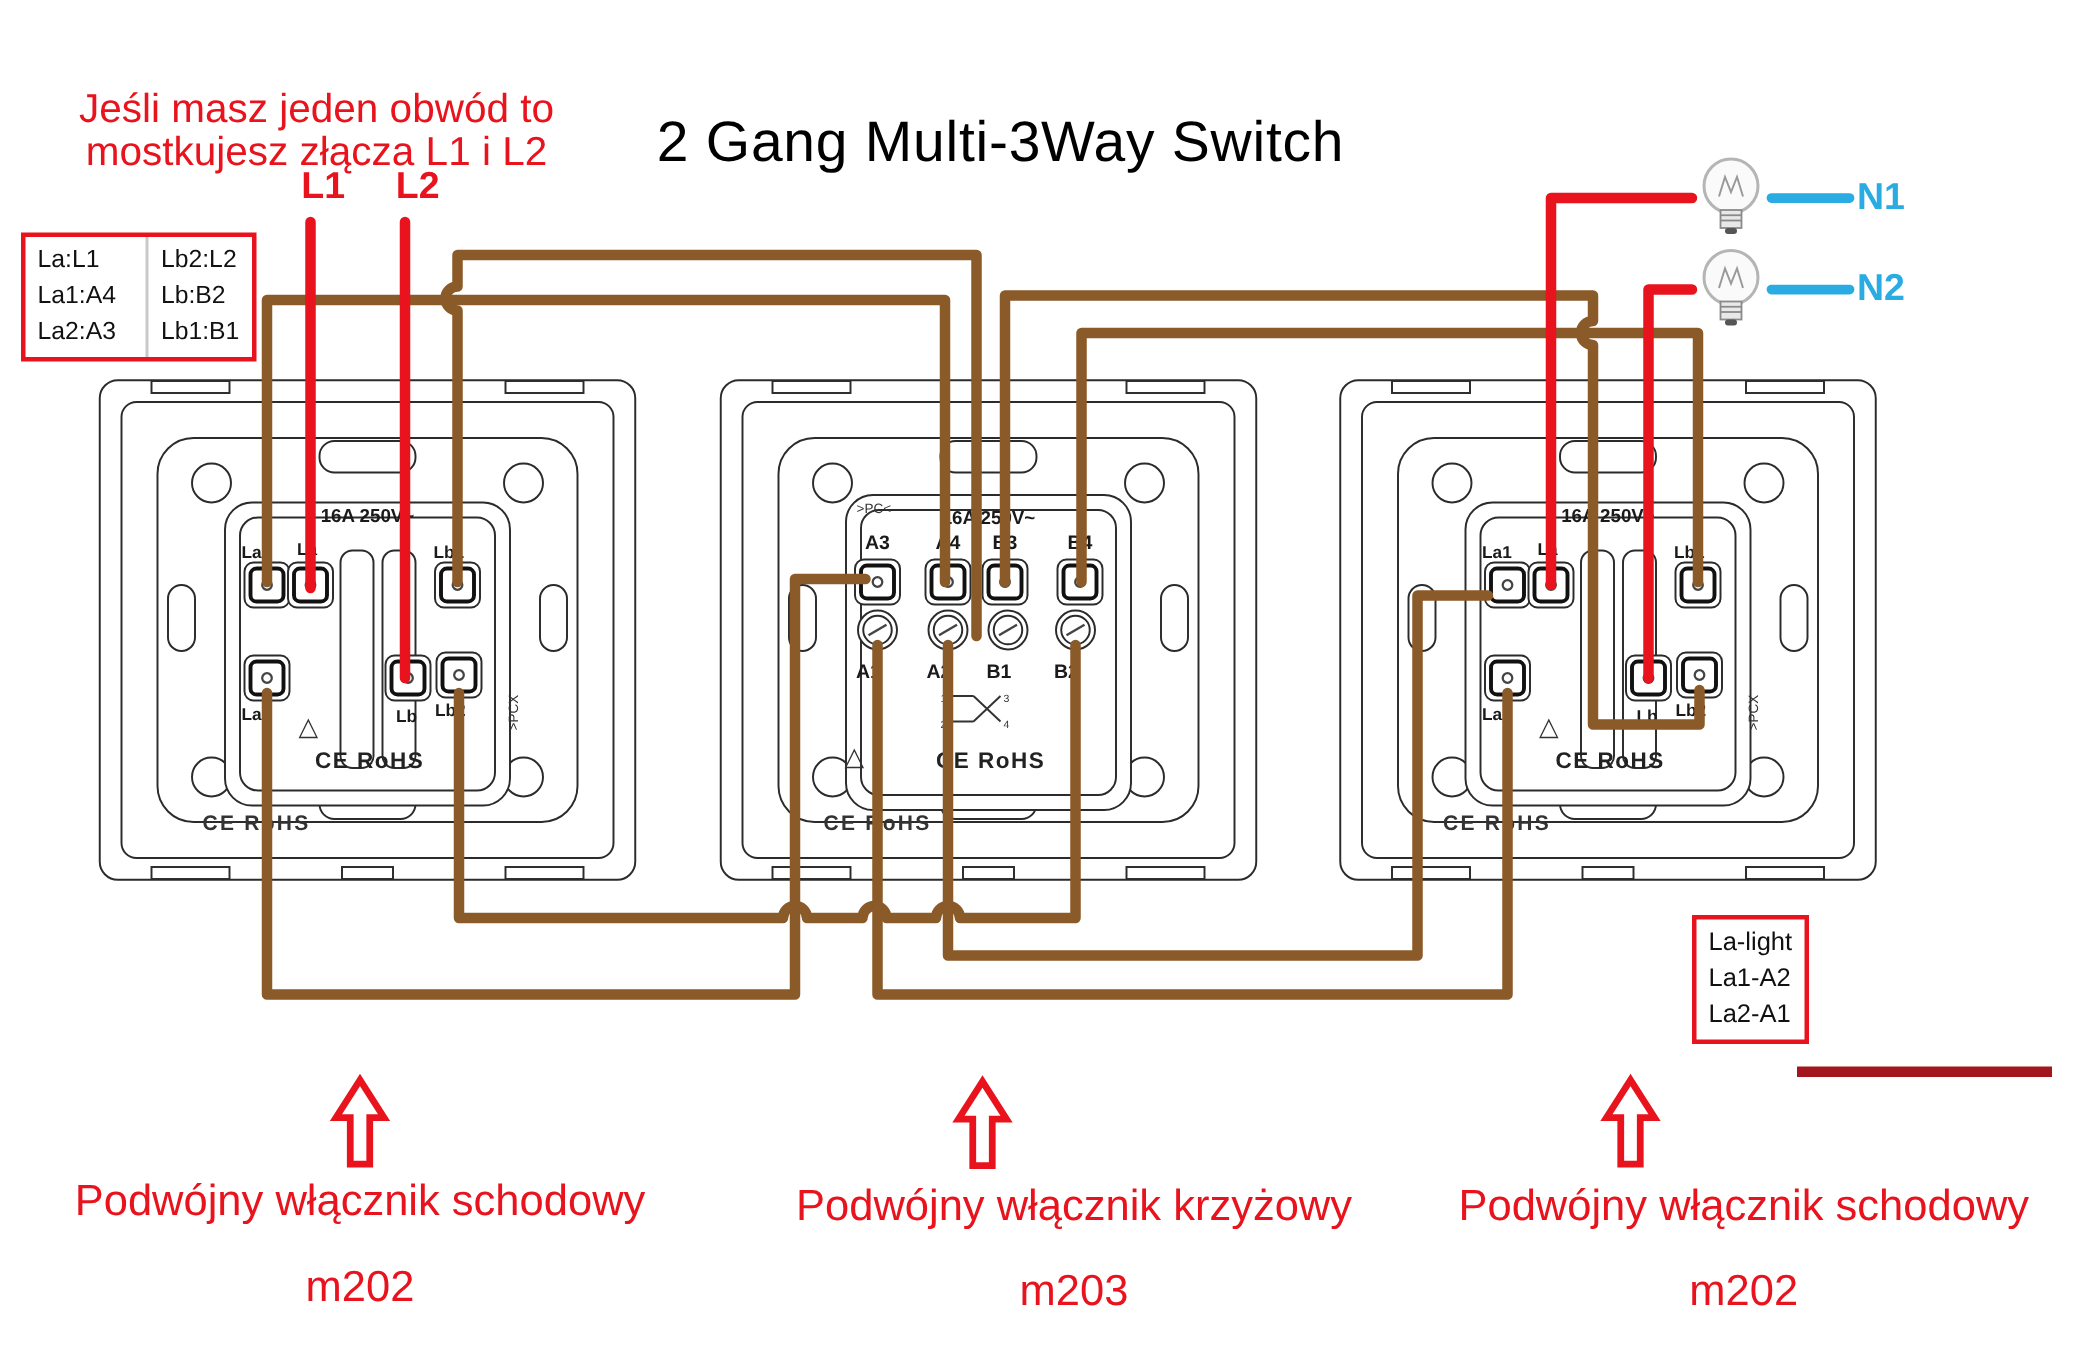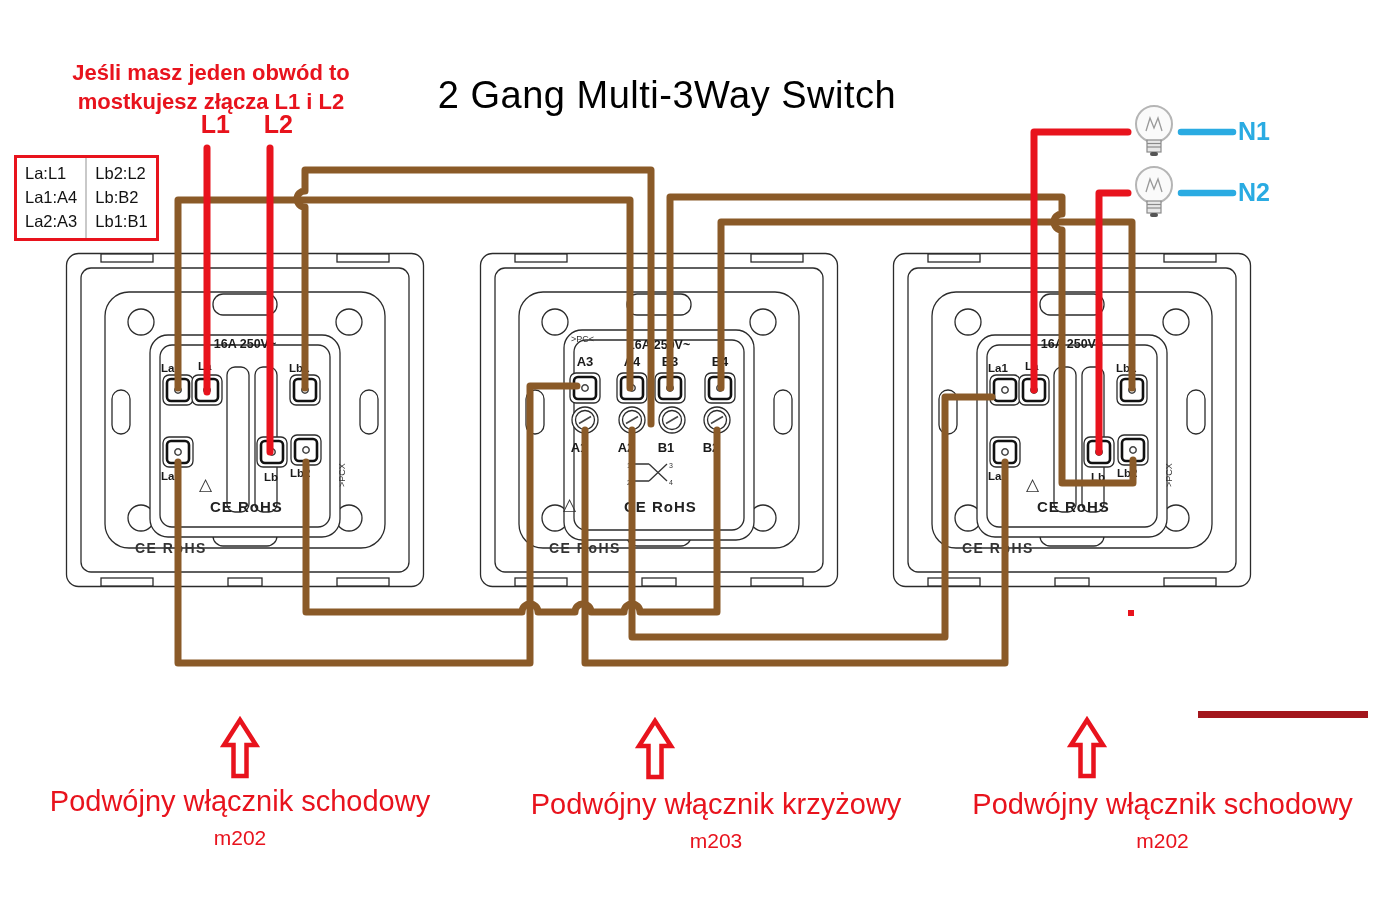--- a/index.html
+++ b/index.html
@@ -3,30 +3,30 @@
 <meta charset="utf-8">
 <style>
   :root { --red:#e8131d; --brown:#8a5a28; --blue:#2aabe2; --bar:#a3161d; --ink:#1a1a1a; }
   * { margin:0; padding:0; box-sizing:border-box; }
   body { font-family:"Liberation Sans", sans-serif; background:#fff; }
   .stage { position:relative; width:1399px; height:898px; background:#fff; overflow:hidden; }
   .stage > svg { position:absolute; left:0; top:0; }
   svg { font-family:"Liberation Sans", sans-serif; }
   .abs { position:absolute; }
   .title { left:417px; top:74px; width:500px; text-align:center; font-size:38px; color:#000; letter-spacing:0.5px; }
-  .note { left:36px; top:58px; width:350px; text-align:center; font-size:22px; line-height:29px; font-weight:bold; color:var(--red); }
+  .note { left:36px; top:58px; width:350px; text-align:center; font-size:27px; line-height:29px; font-weight:normal; color:var(--red); }
   .lwire { top:110px; width:46px; text-align:right; font-size:25px; font-weight:bold; color:var(--red); }
   .nlab { left:1238px; width:70px; font-size:25px; font-weight:bold; color:var(--blue); }
-  .legend { display:flex; border:3px solid var(--red); background:#fff; font-size:16.5px; line-height:24px; color:#111; }
+  .legend { display:flex; border:3px solid var(--red); background:#fff; font-size:16.5px; line-height:24px; color:#111;gap:12px; }
   .legend .col { padding:3px 8px 5px 8px; white-space:pre-line; }
   .legend .col + .col { border-left:2px solid #c9c9c9; }
   .caption { text-align:center; color:var(--red); }
   .caption .nm { font-size:29px; line-height:34px; }
   .caption.bold .nm { font-weight:normal; }
-  .caption .md { font-size:21px; margin-top:8px; font-weight:normal; }
+  .caption .md { font-size:29px; margin-top:24px; font-weight:normal; }
   .bar { background:var(--bar); }
   .ln { fill:#fff; stroke:#2b2b2b; stroke-width:1.3; }
   .lnf { fill:none; stroke:#2b2b2b; stroke-width:1.3; }
   .termIn { fill:#fff; stroke:#111; stroke-width:2.6; }
   .wire { fill:none; stroke-width:7; stroke-linecap:round; stroke-linejoin:round; }
   .wire.brown { stroke:var(--brown); }
   .wire.red { stroke:var(--red); }
   .wire.blue { stroke:var(--blue); stroke-width:6.5; }
   .tl { font-size:11.5px; font-weight:bold; fill:var(--ink); }
   .tm { font-size:13px; font-weight:bold; fill:var(--ink); }
@@ -201,20 +201,23 @@
   <div class="abs legend" style="left:14px; top:155px;">
     <div class="col"><span>La:L1</span>
 <span>La1:A4</span>
 <span>La2:A3</span></div>
     <div class="col"><span>Lb2:L2</span>
 <span>Lb:B2</span>
 <span>Lb1:B1</span></div>
   </div>
 
   <div class="abs legend" style="left:1128px; top:610px; font-size:17px;">
+    <div class="col"><span>La-light</span>
+<span>La1-A2</span>
+<span>La2-A1</span></div>
   </div>
 
   <div class="abs bar" style="left:1198px; top:711px; width:170px; height:7px;"></div>
 
   <div class="abs caption bold" style="left:10px; top:784px; width:460px;">
     <div class="nm">Podwójny włącznik schodowy</div>
     <div class="md">m202</div>
   </div>
   <div class="abs caption" style="left:496px; top:787px; width:440px;">
     <div class="nm">Podwójny włącznik krzyżowy</div>

